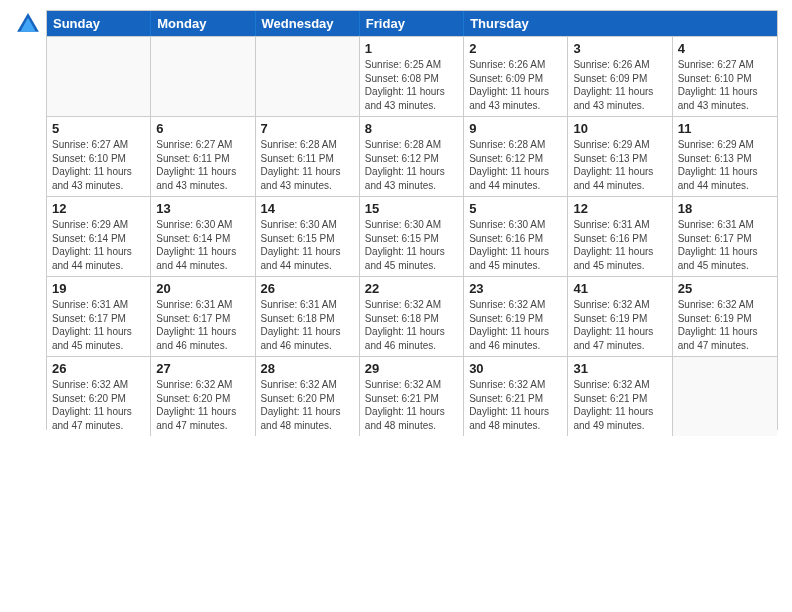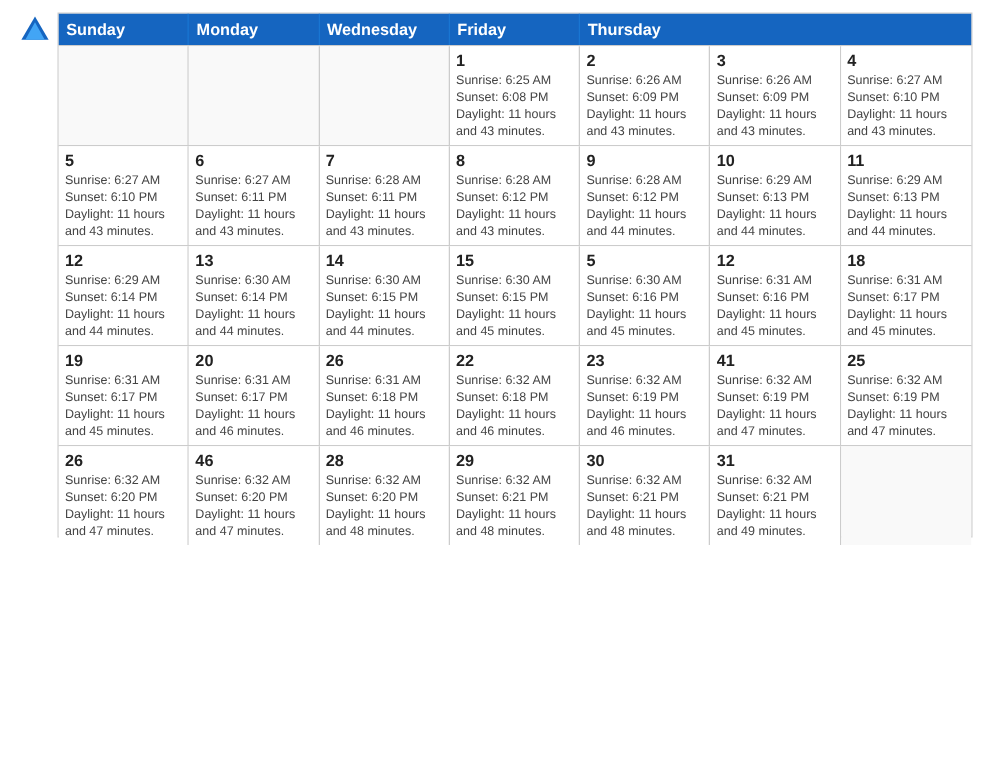--- a/index.html
+++ b/index.html
@@ -330,21 +330,21 @@
         </div>
         <div class="cal-row">
           <div class="cal-cell">
             <div class="day-number">26</div>
             <div class="day-info" style="white-space: pre-line;">Sunrise: 6:32 AM
 Sunset: 6:20 PM
 Daylight: 11 hours
 and 47 minutes.</div>
           </div>
           <div class="cal-cell">
-            <div class="day-number">46</div>
+            <div class="day-number">27</div>
             <div class="day-info" style="white-space: pre-line;">Sunrise: 6:32 AM
 Sunset: 6:20 PM
 Daylight: 11 hours
 and 47 minutes.</div>
           </div>
           <div class="cal-cell">
             <div class="day-number">28</div>
             <div class="day-info" style="white-space: pre-line;">Sunrise: 6:32 AM
 Sunset: 6:20 PM
 Daylight: 11 hours

